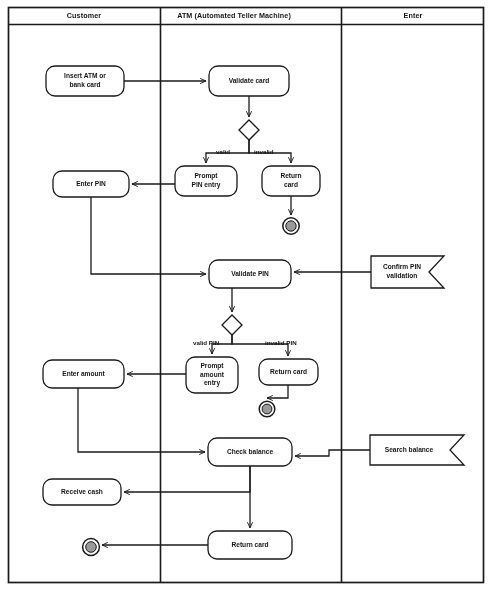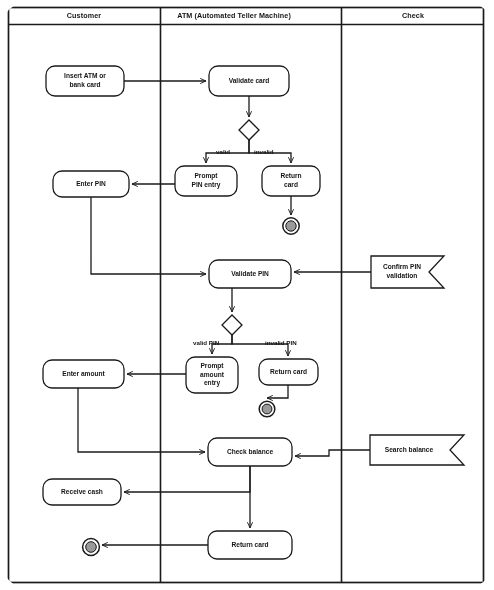--- a/index.html
+++ b/index.html
@@ -10,21 +10,20 @@
   }
   body {
     font-family: "Liberation Sans", sans-serif;
   }
   #canvas {
     position: relative;
     width: 494px;
     height: 590px;
     background: #ffffff;
     overflow: hidden;
-    border-radius: 32px;
   }
   #diagram-svg {
     position: absolute;
     left: 0;
     top: 0;
   }
   .lane-title {
     position: absolute;
     text-align: center;
     font-size: 7.2px;
@@ -149,21 +148,21 @@
       <path d="M250,466 L250,492 L124,492" marker-end="url(#oarrow)"></path>
 
       <path d="M250,466 L250,528" marker-end="url(#oarrow)"></path>
 
       <path d="M208,545 L102,545" marker-end="url(#oarrow)"></path>
     </g>
   </svg>
 
   <div class="lane-title" style="left:8px; top:12px; width:152px;">Customer</div>
   <div class="lane-title" style="left:144px; top:12px; width:180px;">ATM (Automated Teller Machine)</div>
-  <div class="lane-title" style="left:342px; top:12px; width:142px;">Check</div>
+  <div class="lane-title" style="left:342px; top:12px; width:142px;">Enter</div>
 
   <div class="node-label" style="left:46px; top:66px; width:78px; height:30px;">Insert ATM or
 bank card</div>
   <div class="node-label" style="left:209px; top:66px; width:80px; height:30px;">Validate card</div>
   <div class="node-label" style="left:175px; top:166px; width:62px; height:30px;">Prompt
 PIN entry</div>
   <div class="node-label" style="left:262px; top:166px; width:58px; height:30px;">Return
 card</div>
   <div class="node-label" style="left:53px; top:171px; width:76px; height:26px;">Enter PIN</div>
   <div class="node-label" style="left:209px; top:260px; width:82px; height:28px;">Validate PIN</div>

